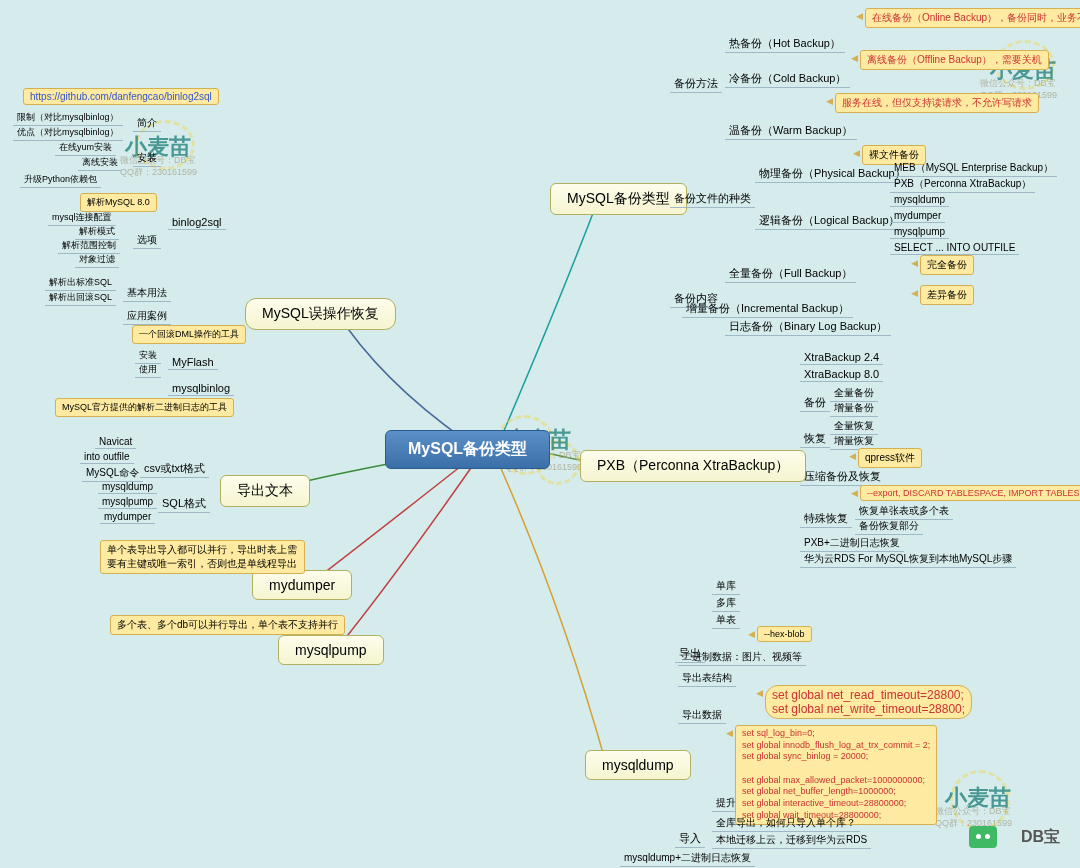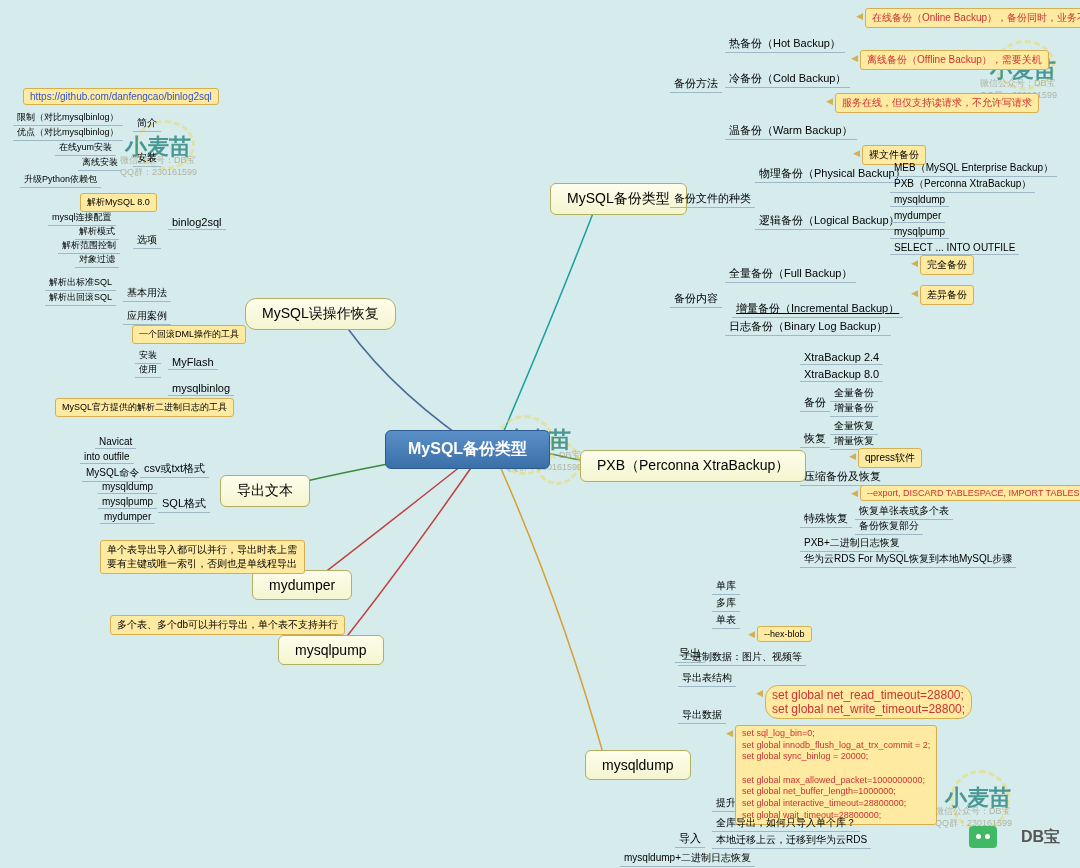--- a/index.html
+++ b/index.html
@@ -177,21 +177,21 @@
 <div class="node leaf" style="left:890px;top:176px;font-size:10px;">PXB（Perconna XtraBackup）</div>
 <div class="node leaf" style="left:755px;top:212px;">逻辑备份（Logical Backup）</div>
 <div class="node leaf" style="left:890px;top:193px;font-size:10px;">mysqldump</div>
 <div class="node leaf" style="left:890px;top:209px;font-size:10px;">mydumper</div>
 <div class="node leaf" style="left:890px;top:225px;font-size:10px;">mysqlpump</div>
 <div class="node leaf" style="left:890px;top:241px;font-size:10px;">SELECT ... INTO OUTFILE</div>
 
 <div class="node leaf" style="left:670px;top:290px;">备份内容</div>
 <div class="node leaf" style="left:725px;top:265px;">全量备份（Full Backup）</div>
 <div class="node note arrow-note" style="left:920px;top:255px;position:absolute;">完全备份</div>
-<div class="node leaf" style="left:732px;top:300px;text-decoration:underline;">增量备份（Incremental Backup）</div>
+<div class="node leaf" style="left:682px;top:300px;">增量备份（Incremental Backup）</div>
 <div class="node note arrow-note" style="left:920px;top:285px;position:absolute;">差异备份</div>
 <div class="node leaf" style="left:725px;top:318px;">日志备份（Binary Log Backup）</div>
 
 <div class="node main" style="left:580px;top:450px;">PXB（Perconna XtraBackup）</div>
 <div class="node leaf" style="left:800px;top:350px;">XtraBackup 2.4</div>
 <div class="node leaf" style="left:800px;top:367px;">XtraBackup 8.0</div>
 <div class="node leaf" style="left:800px;top:394px;">备份</div>
 <div class="node leaf" style="left:830px;top:385px;font-size:10px;">全量备份</div>
 <div class="node leaf" style="left:830px;top:400px;font-size:10px;">增量备份</div>
 <div class="node leaf" style="left:800px;top:430px;">恢复</div>

